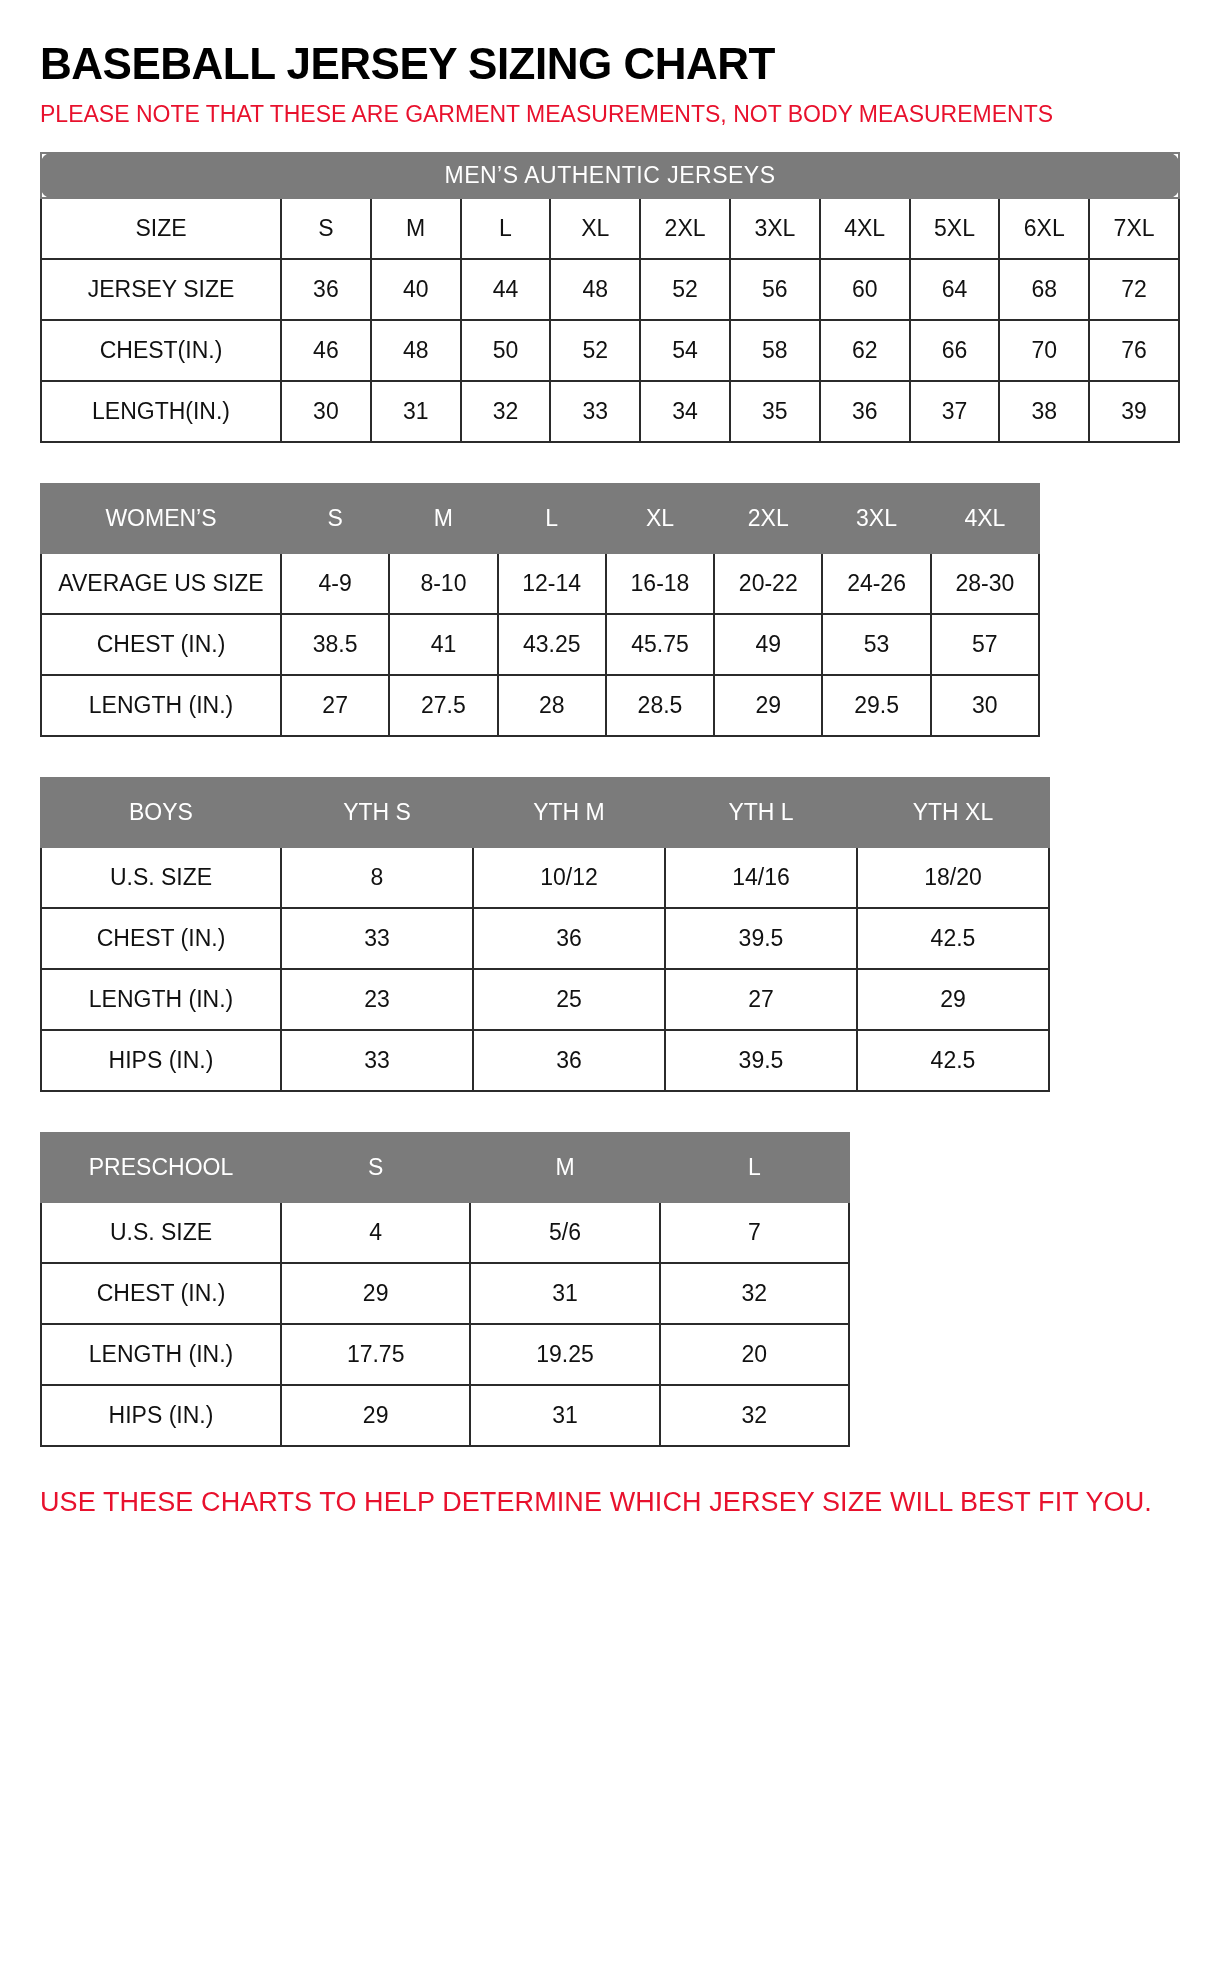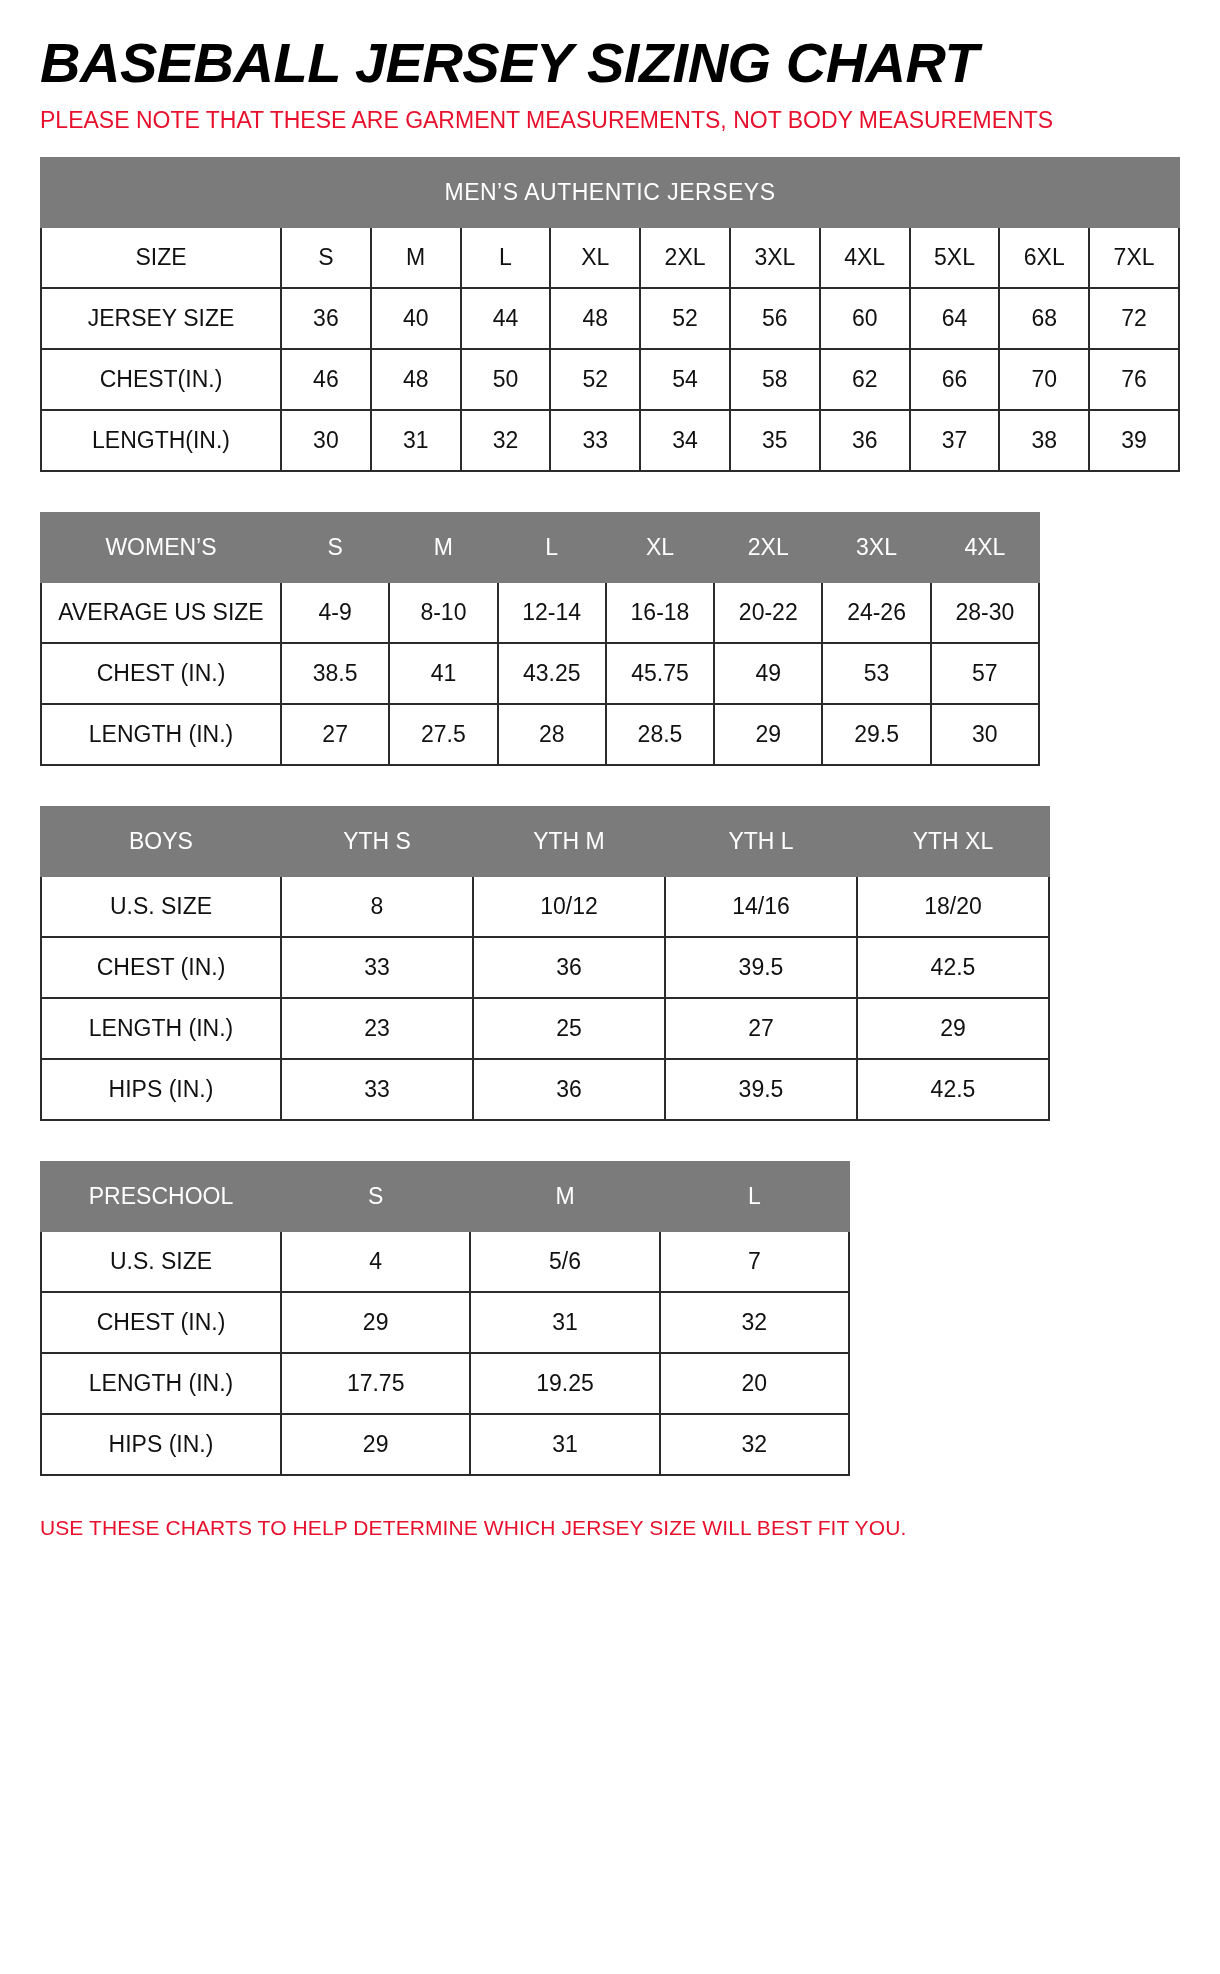--- a/index.html
+++ b/index.html
@@ -13,27 +13,26 @@
     font-family: "Liberation Sans", sans-serif;
     color: #000000;
     -webkit-font-smoothing: antialiased;
   }
   .page {
     width: 1220px;
     box-sizing: border-box;
     padding: 28px 40px 0 40px;
   }
   .main-title {
-    font-size: 56px;
+    font-size: 44px;
     font-weight: bold;
     letter-spacing: -0.5px;
     line-height: 1.1;
-    margin: 4px 0 12px 0;
+    margin: 12px 0 12px 0;
     color: #000000;
-    font-style: italic;
   }
   .note {
     color: #e8112d;
     font-size: 23px;
     line-height: 1.28;
     margin: 0 0 22px 0;
     max-width: 1110px;
   }
   table.chart {
     border-collapse: collapse;
@@ -48,39 +47,40 @@
     font-weight: normal;
     padding: 16px 4px;
     color: #111111;
     background: #ffffff;
   }
   .banner-cell {
     background: #7b7b7b !important;
     color: #ffffff !important;
     font-size: 29px;
     letter-spacing: 0.5px;
-    padding: 20px 4px !important;
+    padding: 8px 4px !important;
     border-color: #7b7b7b !important;
+    border-radius: 10px;
   }
   .head-cell {
     background: #7b7b7b !important;
     color: #ffffff !important;
     font-size: 25px;
     padding: 20px 4px !important;
     border-color: #7b7b7b !important;
   }
   .rowlabel {
     font-size: 23px;
   }
   .two-line {
     line-height: 1.15;
   }
   .footer-note {
     color: #e8112d;
-    font-size: 21px;
+    font-size: 27px;
     margin: 18px 0 30px 0;
     letter-spacing: 0.1px;
   }
   
   table.mens { width: 1140px; }
   table.mens col.lbl { width: 240px; }
   table.womens { width: 1000px; }
   table.womens col.lbl { width: 240px; }
   table.boys { width: 1010px; }
   table.boys col.lbl { width: 240px; }

